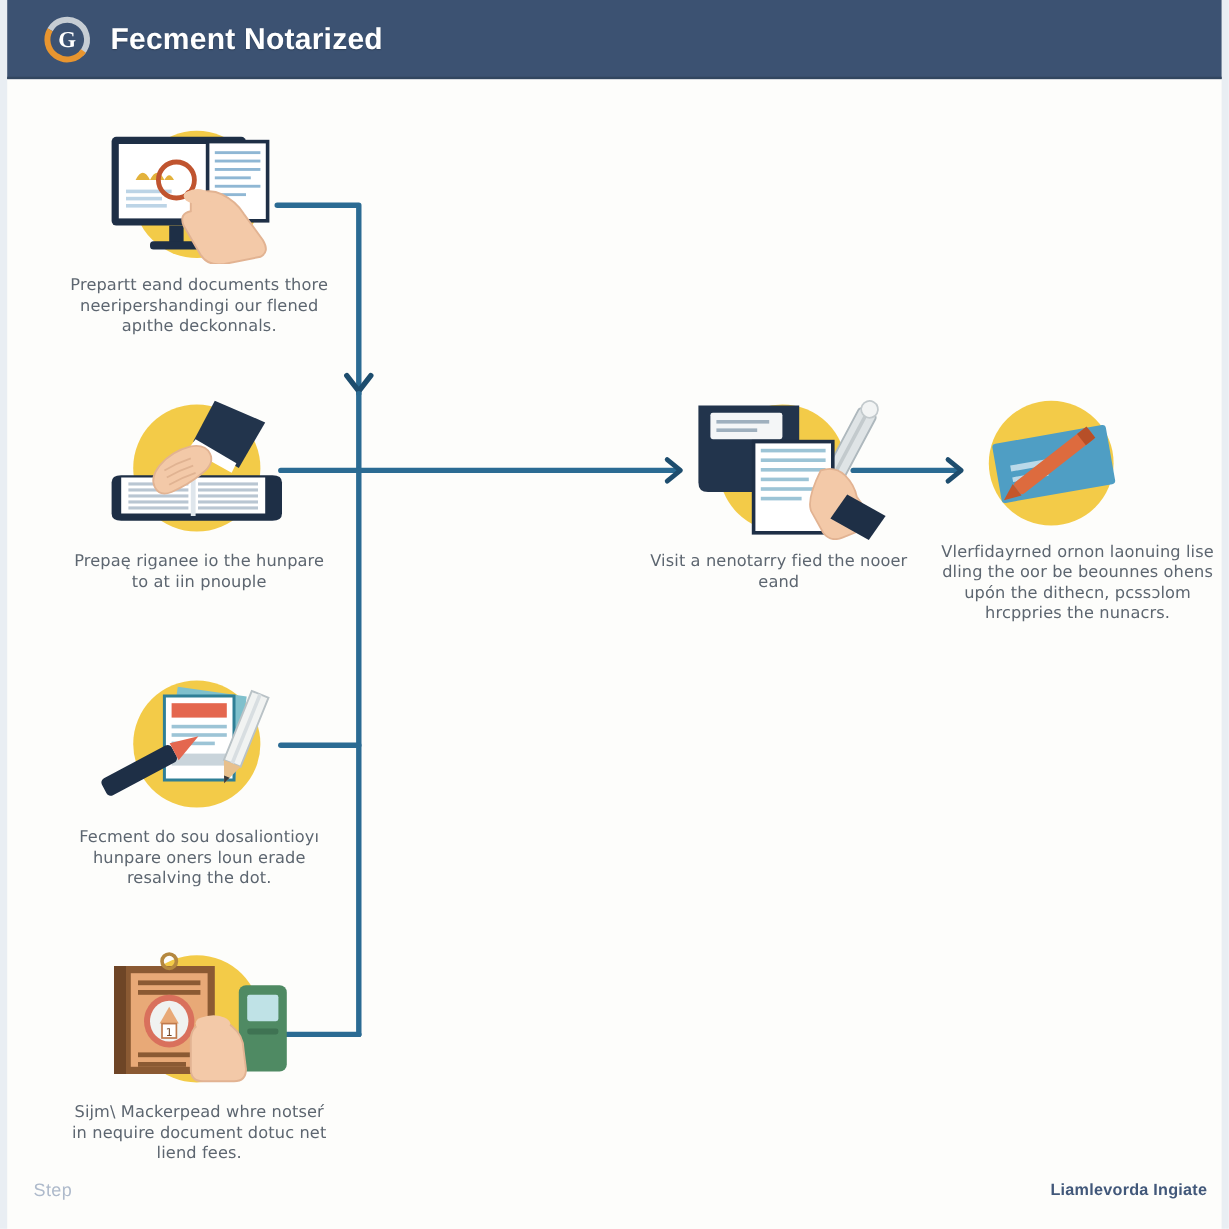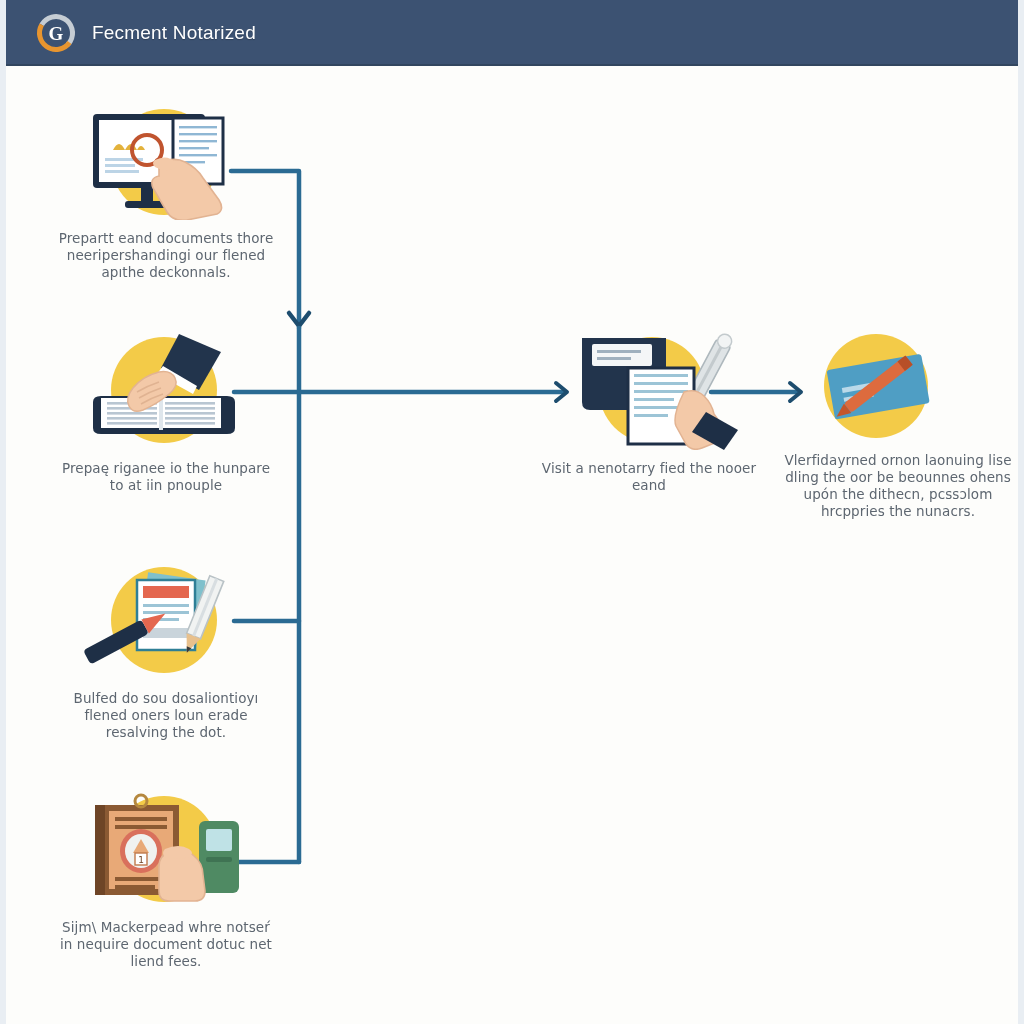--- a/index.html
+++ b/index.html
@@ -46,22 +46,22 @@
   }
   .logo-mark {
     position: relative;
     width: 44px;
     height: 44px;
     flex: 0 0 auto;
   }
   .logo-mark svg { display: block; }
   #app-title {
     color: #ffffff;
-    font-size: 19px;
-    font-weight: normal;
+    font-size: 25px;
+    font-weight: bold;
     letter-spacing: 0.2px;
     white-space: nowrap;
     text-shadow: 0 1px 1px rgba(0,0,0,.25);
   }
 
   
   #canvas {
     position: absolute;
     left: 0;
     top: 66px;
@@ -296,21 +296,21 @@
             <path d="M144 76 L159 76 L151.5 94 z" fill="#e8c08c"></path>
             <path d="M149 88 L154 88 L151.5 94 z" fill="#3a3a3a"></path>
           </g>
 
           <g transform="rotate(-28 80 72)">
             <rect x="30" y="64" width="66" height="16" rx="4" fill="#1e2f46"></rect>
             <path d="M96 64 L120 70 L96 80 z" fill="#e4674f"></path>
           </g>
         </svg>
       </div>
-      <div class="step-caption">Bulfed do sou dosaliontioyı flened oners loun erade resalving the dot.</div>
+      <div class="step-caption">Fecment do sou dosaliontioyı hunpare oners loun erade resalving the dot.</div>
     </div>
 
     <div class="step" id="step-4">
       <div class="step-art">
         <svg width="230" height="118" viewBox="0 0 230 118">
           <circle cx="113" cy="58" r="53" fill="#f3cb48"></circle>
 
           <rect x="148" y="30" width="40" height="72" rx="6" fill="#4f8a63"></rect>
           <rect x="155" y="38" width="26" height="22" rx="2" fill="#bfe2e6"></rect>
           <rect x="155" y="66" width="26" height="5" rx="2" fill="#3f7353"></rect>
@@ -390,15 +390,19 @@
           <g transform="rotate(52 108 62)">
             <rect x="102" y="20" width="12" height="78" rx="3" fill="#dd6b3e"></rect>
             <rect x="102" y="20" width="12" height="10" fill="#b74f28"></rect>
             <path d="M102 98 L114 98 L108 112 z" fill="#c4562b"></path>
           </g>
         </svg>
       </div>
       <div class="step-caption">Vlerfidayrned ornon laonuing lise dling the oor be beounnes ohens upón the dithecn, pcssɔlom hrcppries the nunacrs.</div>
     </div>
 
+    <div id="footer">
+      <span id="footer-left">Step</span>
+      <span id="footer-right">Liamlevorda Ingiate</span>
+    </div>
 
   </div>
 </div>
 
 </body></html>

